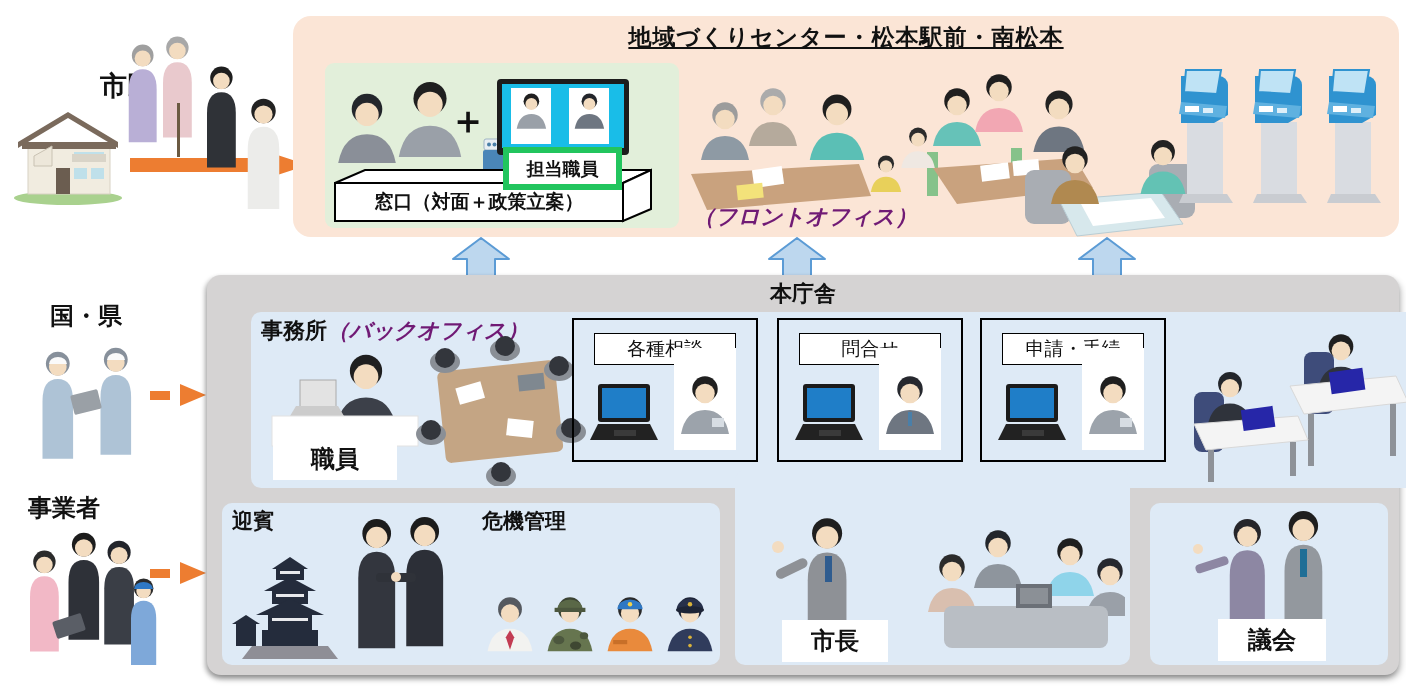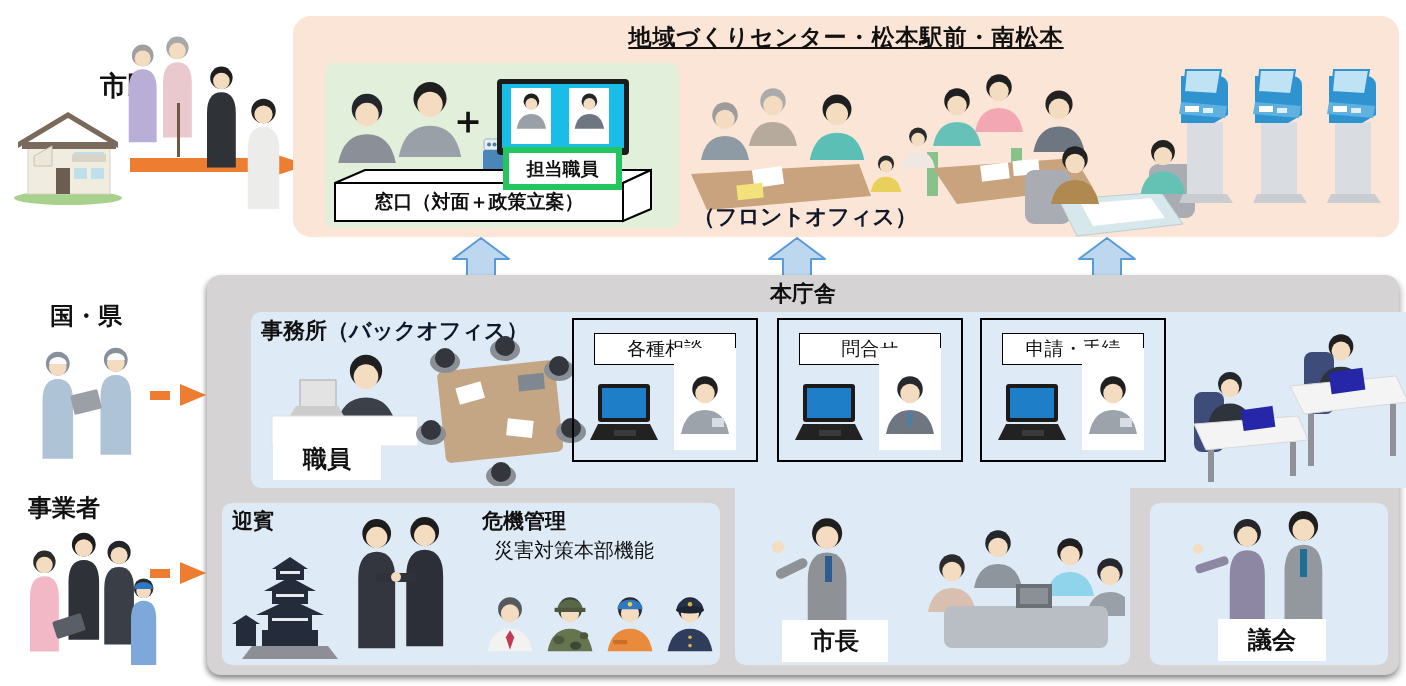--- a/index.html
+++ b/index.html
@@ -1,20 +1,20 @@
 <!DOCTYPE html>
 <html><head>
 <meta charset="utf-8">
 <style>
   html,body{margin:0;padding:0;background:#fff;}
   #canvas{position:relative;width:1406px;height:686px;background:#ffffff;overflow:hidden;
           font-family:"Liberation Sans","DejaVu Sans",sans-serif;color:#111;}
   .abs{position:absolute;}
   .bold{font-weight:700;}
-  .red{color:#0f172a;}
+  .red{color:#701a75;font-style:italic;}
   .whitebox{background:#fff;display:flex;align-items:center;justify-content:center;font-weight:700;}
   .panel{position:absolute;background:#DEEAF6;border-radius:10px;}
   .svcbox{position:absolute;width:182px;height:140px;border:2.5px solid #000;}
   .svclabel{position:absolute;left:20px;top:13px;width:140px;height:30px;background:#fff;
             border:1.5px solid #000;display:flex;align-items:center;justify-content:center;font-size:19px;}
   
   .hair{fill:var(--hair,#2e2e2e);}
   .skin{fill:#F3DCC0;}
   .bodyf{fill:var(--body,#8a8f98);}
   svg{display:block;}
@@ -228,21 +228,21 @@
       <div class="abs" style="left:10px;top:4px;font-size:22px;">
         <span class="bold">事務所</span><span class="bold red">（バックオフィス）</span>
       </div>
 
       <svg class="abs" style="left:15px;top:40px" width="160" height="100" viewBox="0 0 160 100">
         <use href="#bust" transform="translate(62,0) scale(1.9)" style="--hair:#1F1F1F;--body:#3C4049"></use>
         <rect x="34" y="28" width="36" height="28" fill="#E3E3E3" stroke="#AAAAAA"></rect>
         <polygon points="24,64 78,64 72,54 30,54" fill="#CCCCCC"></polygon>
         <rect x="6" y="64" width="146" height="30" fill="#FFFFFF" stroke="#E2E2E2"></rect>
       </svg>
-      <div class="abs whitebox" style="left:22px;top:126px;width:108px;height:42px;font-size:24px;text-align:right;">
+      <div class="abs whitebox" style="left:22px;top:126px;width:124px;height:42px;font-size:24px;text-align:right;">
         <span>職員</span>
       </div>
 
       <svg class="abs" style="left:150px;top:22px" width="190" height="152" viewBox="0 0 190 152">
         <g transform="rotate(-6 95 76)">
           <rect x="40" y="32" width="118" height="92" rx="6" fill="#C4A584"></rect>
           <rect x="58" y="48" width="26" height="17" fill="#FFFFFF" transform="rotate(-10 71 56)"></rect>
           <rect x="104" y="88" width="26" height="17" fill="#FFFFFF" transform="rotate(12 117 96)"></rect>
           <rect x="120" y="44" width="26" height="16" fill="#7F8890"></rect>
         </g>
@@ -359,21 +359,20 @@
       <svg class="abs" style="left:118px;top:8px" width="112" height="150" viewBox="0 0 112 150">
         <use href="#stand" transform="translate(8,6) scale(2.05)" style="--hair:#1C1C1C;--body:#33363E"></use>
         <use href="#stand" transform="translate(56,4) scale(2.05)" style="--hair:#1C1C1C;--body:#2C2F37"></use>
         <rect x="36" y="62" width="40" height="9" rx="4" fill="#2F3239"></rect>
         <circle cx="56" cy="66" r="5" fill="#F3DCC0"></circle>
       </svg>
     </div>
 
     <div class="panel" style="left:263px;top:228px;width:250px;height:162px;">
       <div class="abs bold" style="left:12px;top:4px;font-size:21px;">危機管理</div>
-      <div class="abs" style="left:24px;top:34px;font-size:20px;">災害対策本部機能</div>
       <svg class="abs" style="left:12px;top:88px" width="56" height="70" viewBox="0 0 40 44">
         <use href="#bust" style="--hair:#55595F;--body:#F2F2F0"></use>
         <path d="M20 25 l3 5 l-3 9 l-3 -9 z" fill="#C23B52"></path>
       </svg>
       <svg class="abs" style="left:72px;top:88px" width="56" height="70" viewBox="0 0 40 44">
         <use href="#bust" style="--hair:#3C4433;--body:#66754F"></use>
         <path d="M11 10 a9 7 0 0 1 18 0 z" fill="#5A6847"></path>
         <rect x="9" y="9" width="22" height="3" fill="#4C573E"></rect>
         <ellipse cx="12" cy="32" rx="4" ry="3" fill="#4C573E"></ellipse>
           <ellipse cx="24" cy="36" rx="4" ry="3" fill="#3E4732"></ellipse>

